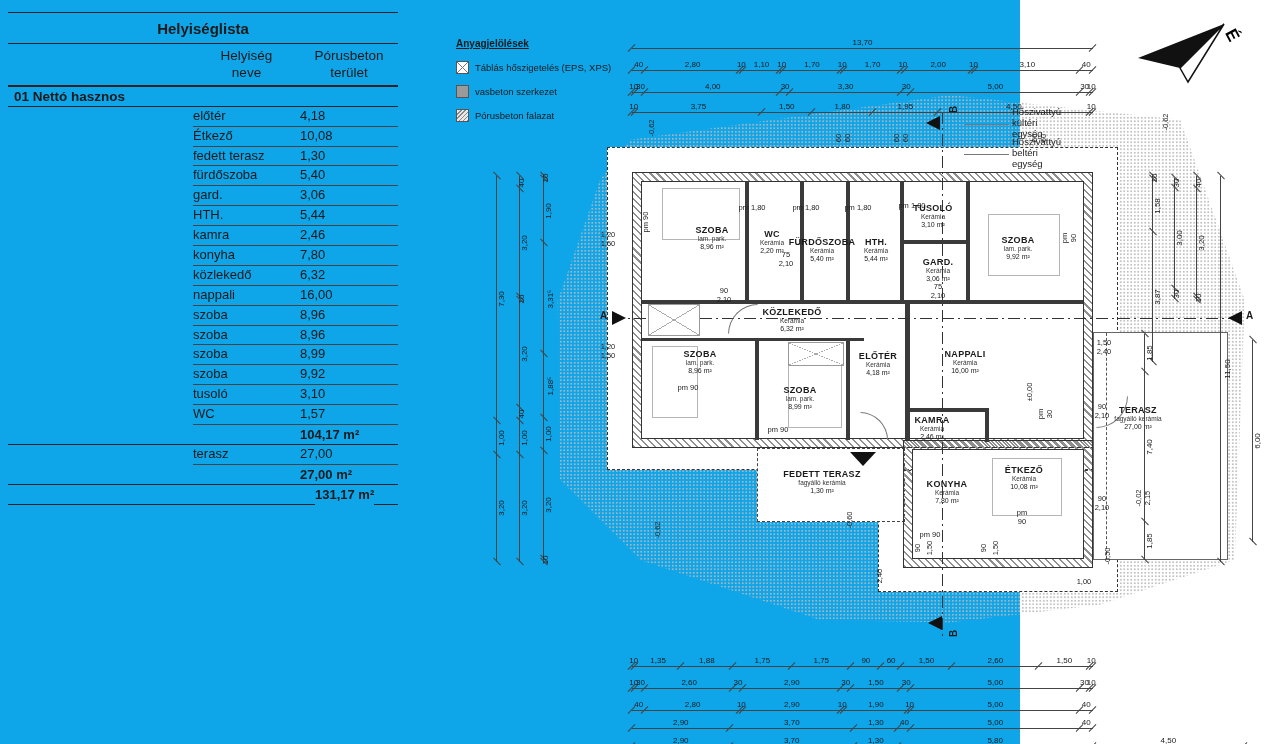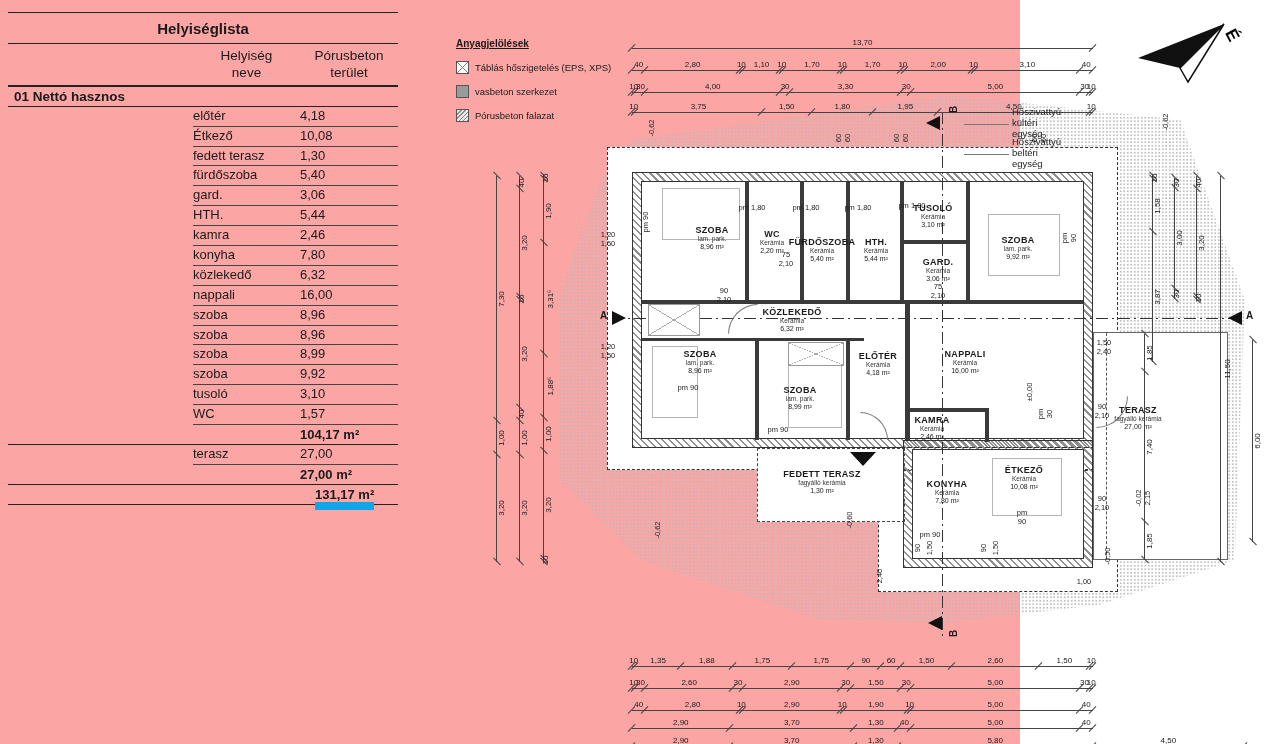--- a/index.html
+++ b/index.html
@@ -1,17 +1,17 @@
 <!DOCTYPE html>
 <html><head>
 <meta charset="utf-8">
 <style>
   * { margin:0; padding:0; box-sizing:border-box; }
   html,body { width:1280px; height:744px; background:#fff; font-family:"Liberation Sans",sans-serif; color:#1a1a1a; overflow:hidden; }
-  #canvas { position:relative; width:1020px; height:744px; background:#fca5a5; }
+  #canvas { position:relative; width:1020px; height:744px; background:#0ea5e9; }
 
   
   #room-table { position:absolute; left:8px; top:12px; width:390px; border-top:1.5px solid #222; font-size:13px; }
   #room-table .title { text-align:center; font-weight:bold; font-size:15px; padding:7px 0 6px; border-bottom:1.5px solid #222; }
   .t-head { display:grid; grid-template-columns:185px 107px 98px; padding:4px 0 3px; border-bottom:2.5px solid #222; font-size:13.5px; }
   .t-head .hc { text-align:center; line-height:1.25; }
   .sec-label { font-weight:bold; font-size:13.5px; padding:2px 0 2px 6px; border-bottom:1.5px solid #222; }
   .item { margin-left:185px; display:grid; grid-template-columns:107px 98px; border-bottom:1px solid #444; padding:1px 0; line-height:1.3; }
   .total { border-bottom:1.5px solid #222; padding:2px 0 2px 292px; font-weight:bold; }
   .grand { border-bottom:1.5px solid #222; padding:2px 0 2px 292px; font-weight:bold; }

